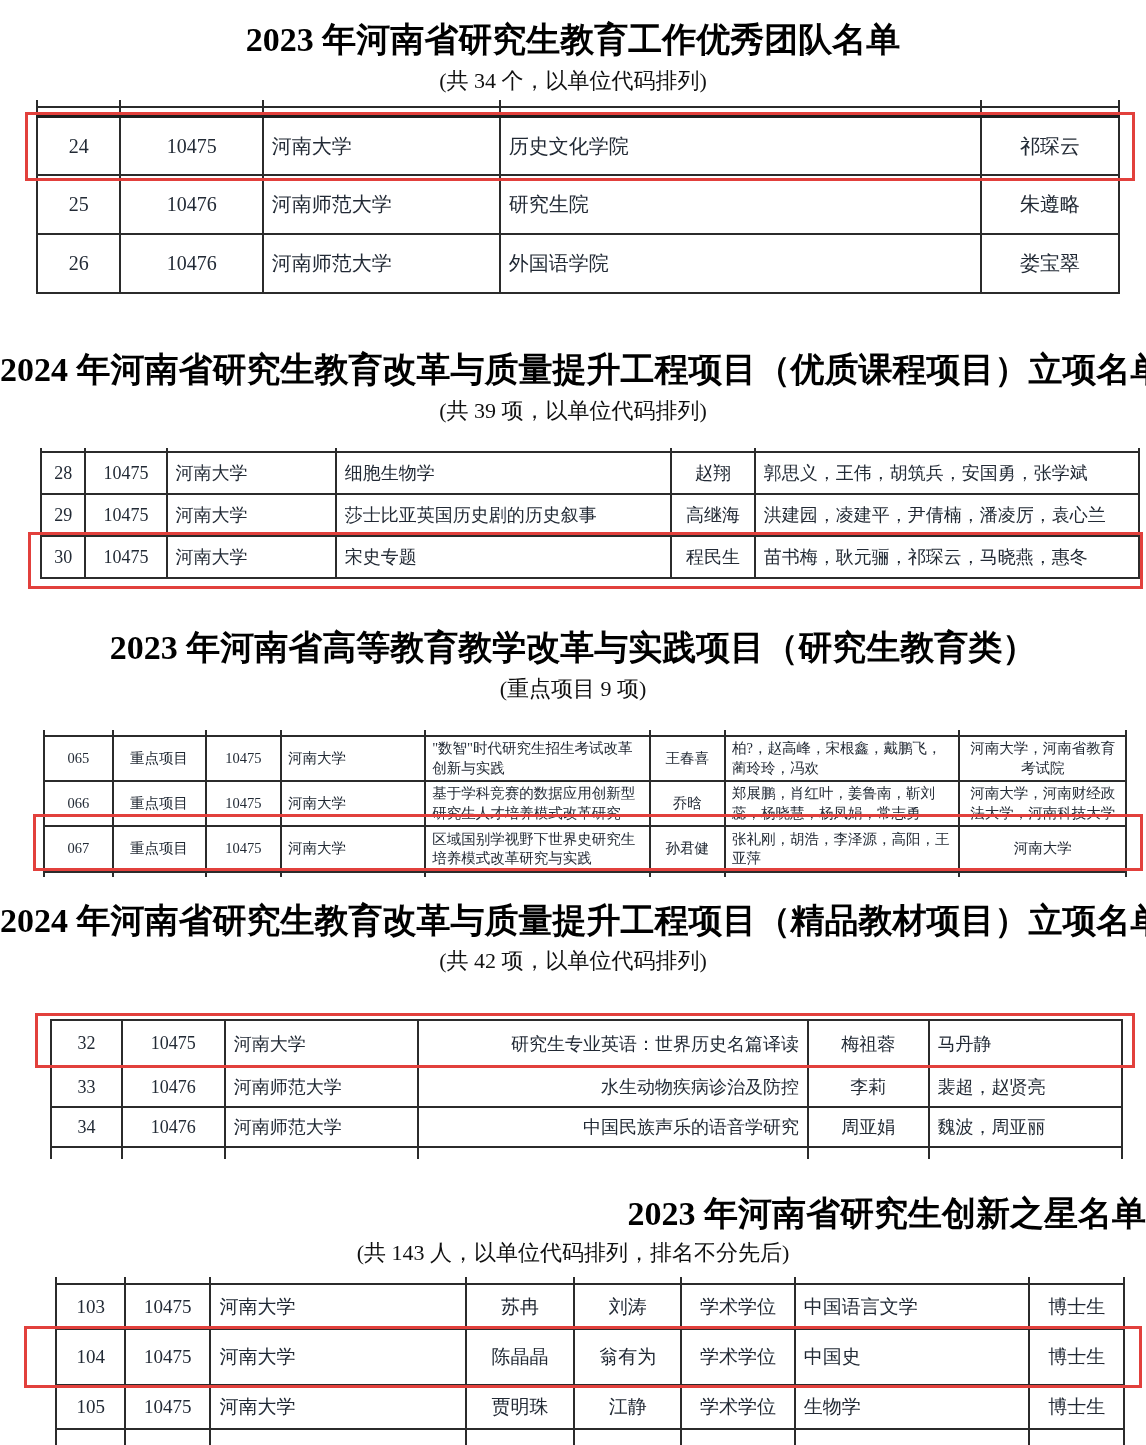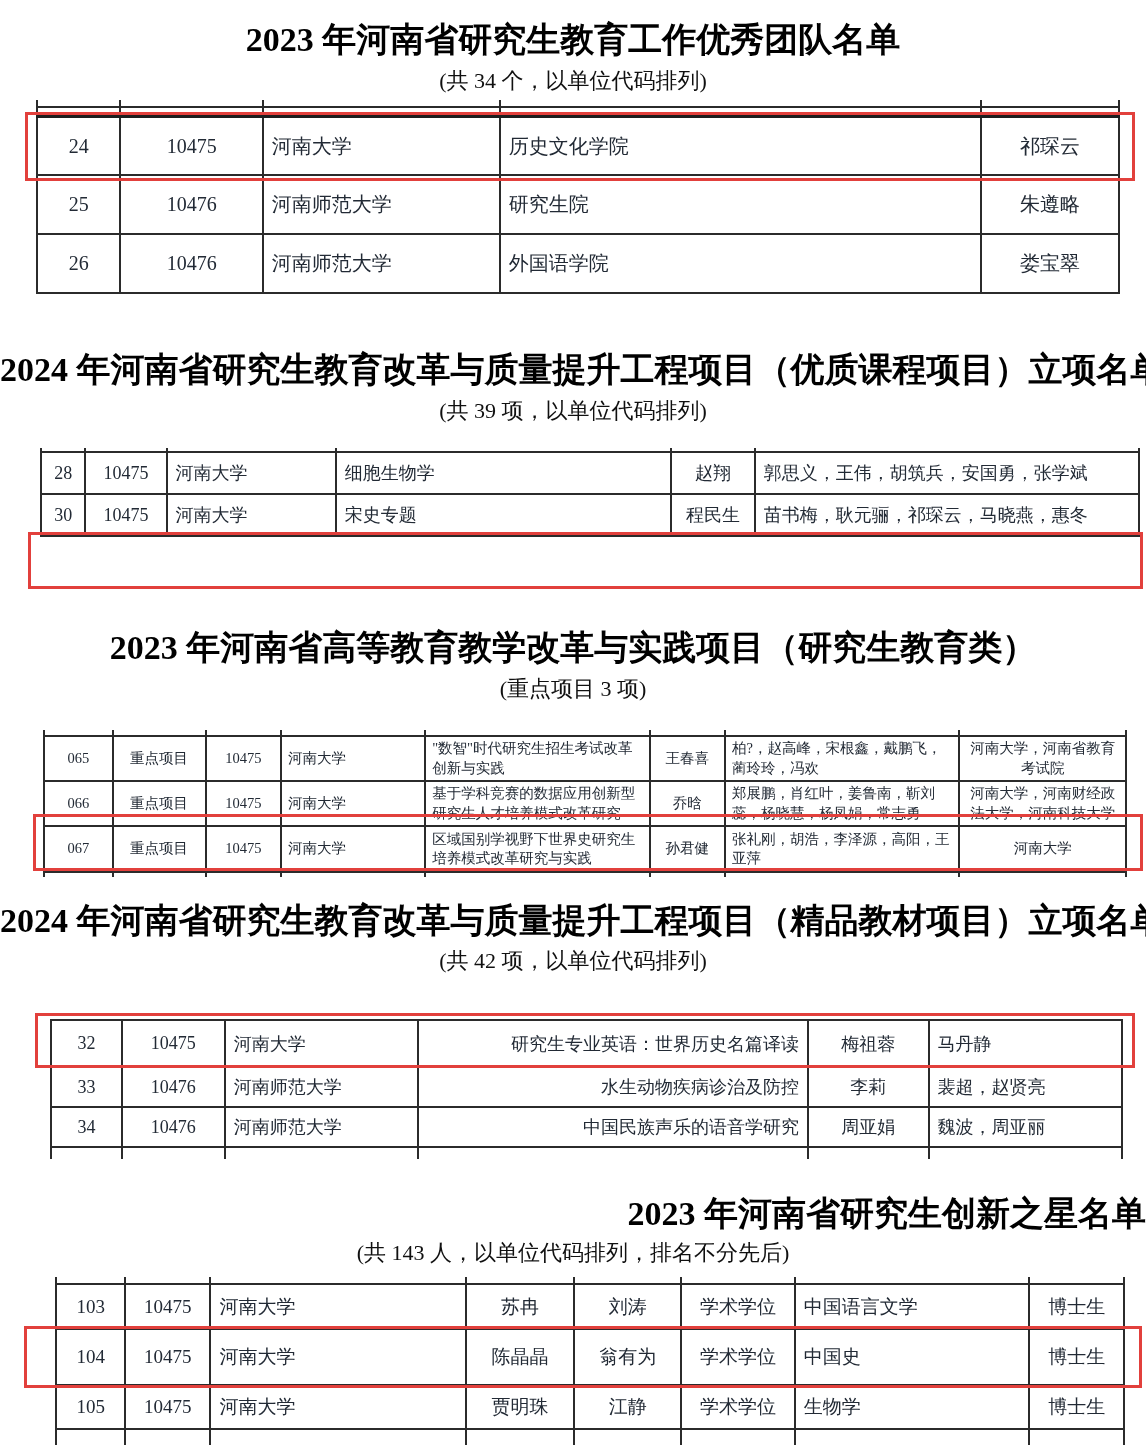--- a/index.html
+++ b/index.html
@@ -204,33 +204,41 @@
   <tbody>
       <tr class="r">
         <td>28</td>
         <td>10475</td>
         <td>河南大学</td>
         <td>细胞生物学</td>
         <td>赵翔</td>
         <td>郭思义，王伟，胡筑兵，安国勇，张学斌</td>
       </tr>
       <tr class="r">
+        <td>29</td>
+        <td>10475</td>
+        <td>河南大学</td>
+        <td>莎士比亚英国历史剧的历史叙事</td>
+        <td>高继海</td>
+        <td>洪建园，凌建平，尹倩楠，潘凌厉，袁心兰</td>
+      </tr>
+      <tr class="r">
         <td>30</td>
         <td>10475</td>
         <td>河南大学</td>
         <td>宋史专题</td>
         <td>程民生</td>
         <td>苗书梅，耿元骊，祁琛云，马晓燕，惠冬</td>
       </tr>
     </tbody>
 </table>
 <div class="red-box" id="red2"></div>
 
 <div class="doc-title" id="title3">2023 年河南省高等教育教学改革与实践项目（研究生教育类）</div>
-<div class="doc-subtitle" id="sub3">(重点项目 3 项)</div>
+<div class="doc-subtitle" id="sub3">(重点项目 9 项)</div>
 <table class="doc-table" id="t3">
   <thead>
     <tr class="stub stub-open stub-a">
         <td></td>
         <td></td>
         <td></td>
         <td></td>
         <td></td>
         <td></td>
         <td></td>

